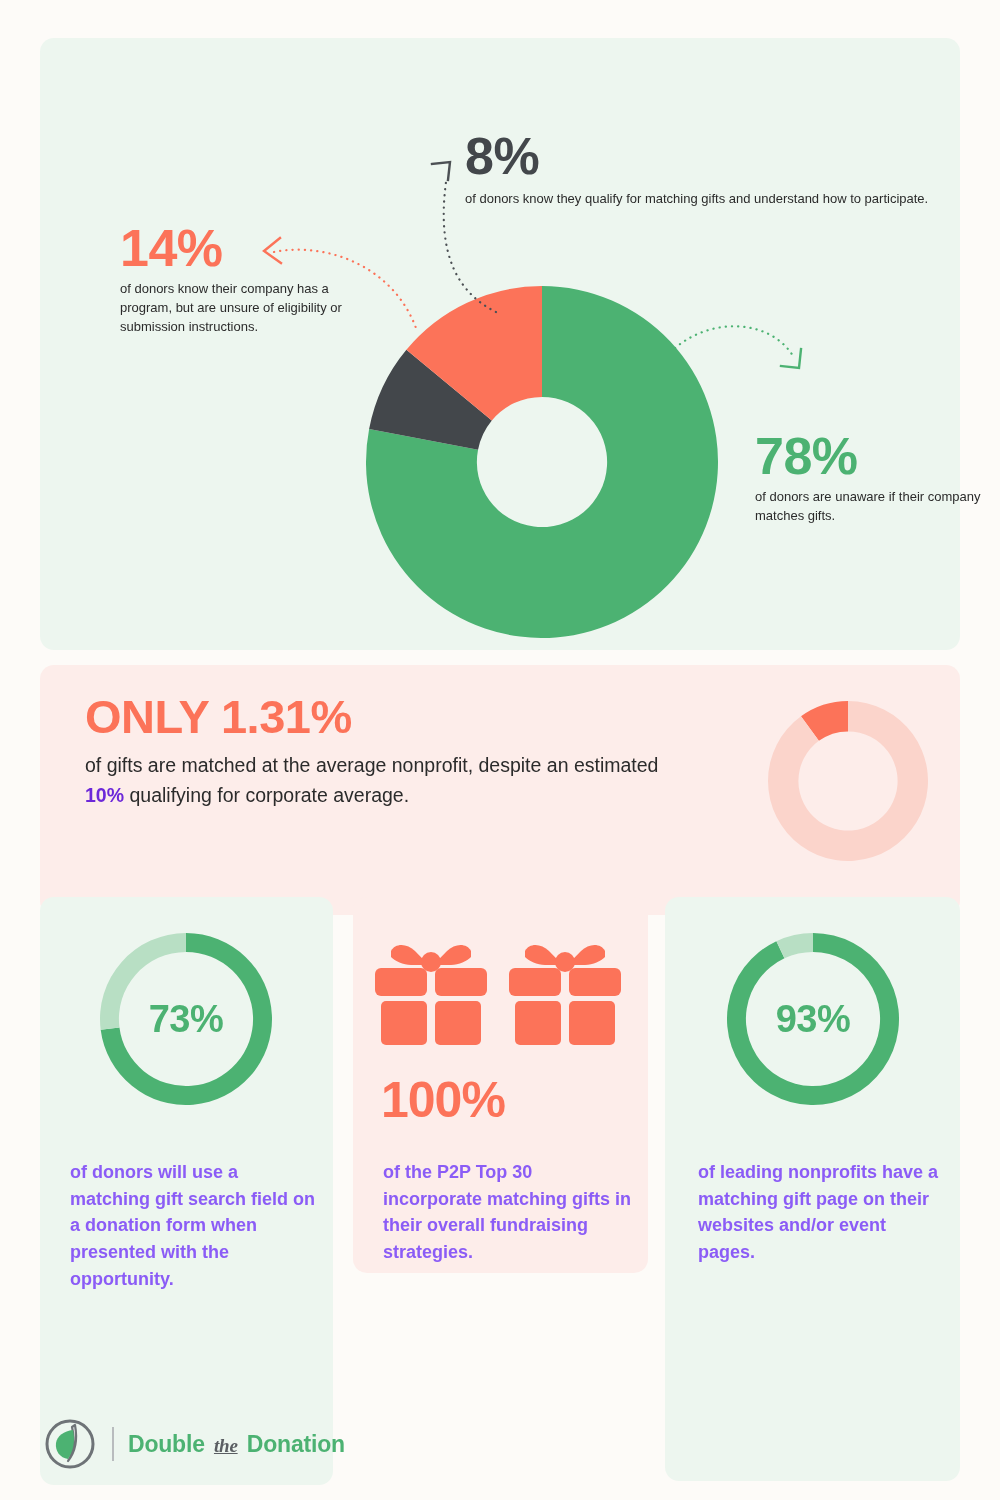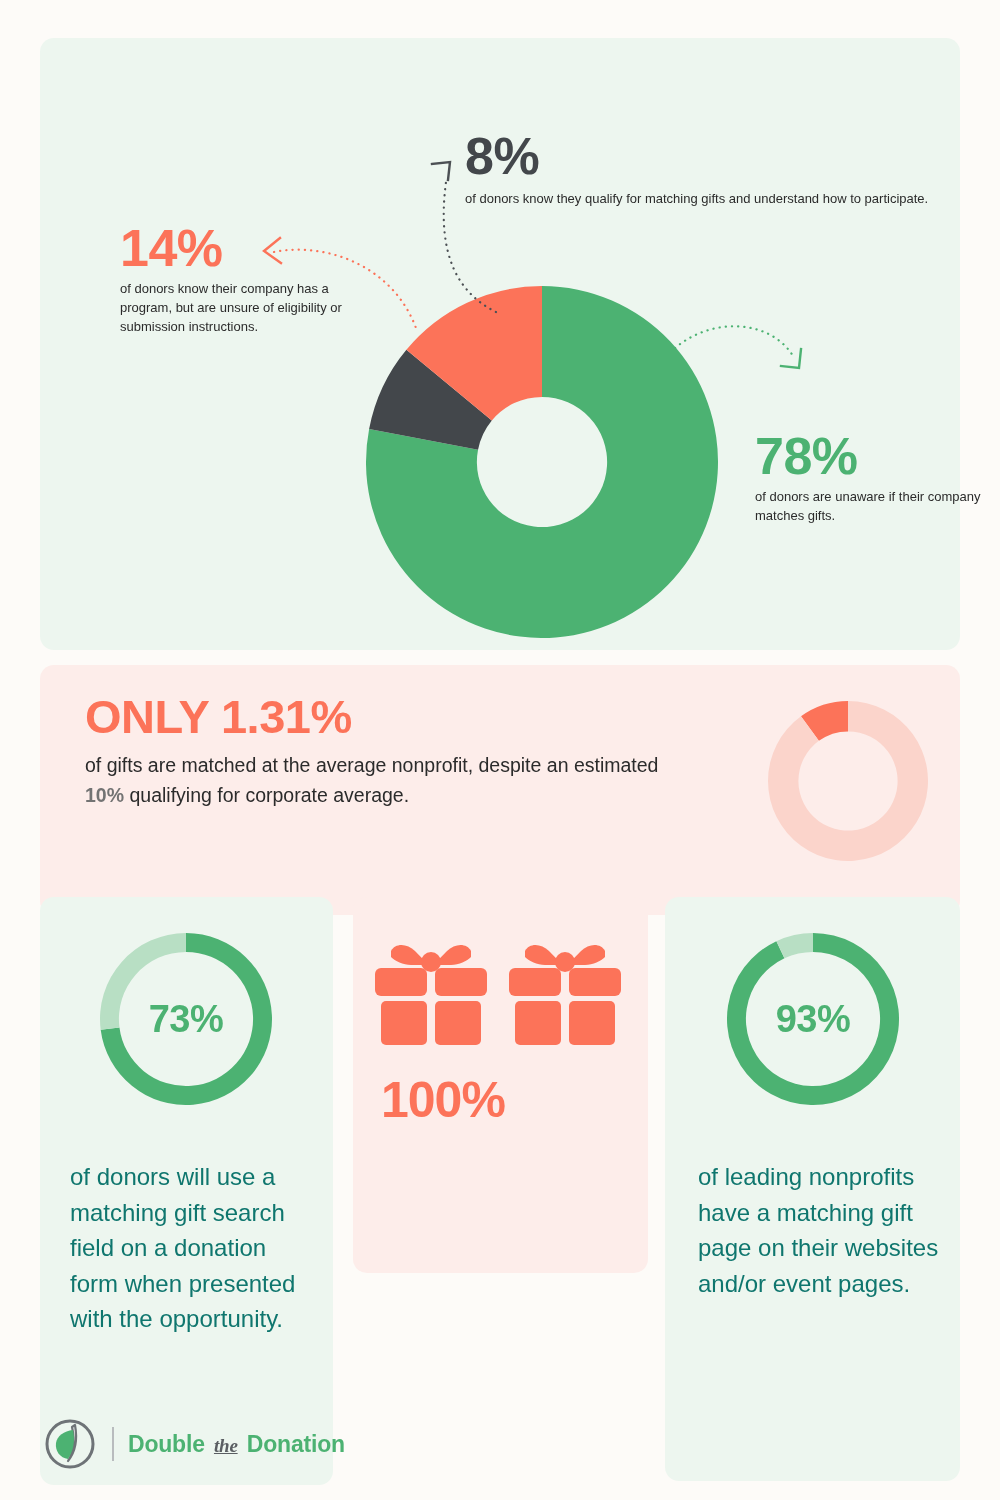--- a/index.html
+++ b/index.html
@@ -109,21 +109,21 @@
     letter-spacing: -0.5px;
     line-height: 1.05;
     margin-bottom: 10px;
   }
   #only-body {
     font-size: 19.5px;
     line-height: 1.5;
     color: #2B2B2B;
     font-weight: 500;
   }
-  .inline-accent { color: #737373; font-weight: 700; }
+  .inline-accent { color: #6d28d9; font-weight: 700; }
 
   #only-donut {
     position: absolute;
     left: 728px;
     top: 36px;
     width: 160px;
     height: 160px;
   }
 
   
@@ -147,24 +147,24 @@
     align-items: center;
     justify-content: center;
     font-size: 38px;
     font-weight: 700;
     color: #4CB272;
     letter-spacing: -0.5px;
   }
 
   .card-body {
     position: absolute;
-    font-size: 24px;
+    font-size: 18px;
     line-height: 1.48;
-    color: #0f766e;
-    font-weight: 400;
+    color: #8b5cf6;
+    font-weight: 700;
   }
   #body-73  { left: 30px; top: 262px; width: 250px; }
   #body-100 { left: 30px; top: 262px; width: 250px; }
   #body-93  { left: 33px; top: 262px; width: 250px; }
 
   #gift-icons {
     position: absolute;
     left: 18px;
     top: 38px;
     width: 258px;
@@ -305,20 +305,21 @@
           <path d="M100,16 C96,8 84,8 76,16 C70,22 66,26 64,30 L80,30 C88,30 96,26 100,22 Z"></path>
           <circle cx="60" cy="27" r="10"></circle>
           <rect x="4" y="33" width="52" height="28" rx="6"></rect>
           <rect x="64" y="33" width="52" height="28" rx="6"></rect>
           <rect x="10" y="66" width="46" height="44" rx="5"></rect>
           <rect x="64" y="66" width="46" height="44" rx="5"></rect>
         </g>
       </g>
     </svg>
     <div id="pct-100">100%</div>
+    <div class="card-body" id="body-100">of the P2P Top 30 incorporate matching gifts in their overall fundraising strategies.</div>
   </div>
 
   <div class="card green" id="card-93">
     <div class="ring-wrap" id="ring-93">
       <svg viewBox="0 0 172 172" width="172" height="172">
         <g id="ring-93-slices">
             <path d="M86,0 A86,86 0 1 1 49.38298092540373,8.184873487922331 L57.43872512181491,25.304201320579423 A67.08,67.08 0 1 0 86,18.92 Z" fill="#4CB272"></path>
             <path d="M49.38298092540373,8.184873487922331 A86,86 0 0 1 85.99999999999999,0 L85.99999999999999,18.92 A67.08,67.08 0 0 0 57.43872512181491,25.304201320579423 Z" fill="#B8DFC4"></path>
           </g>
       </svg>

